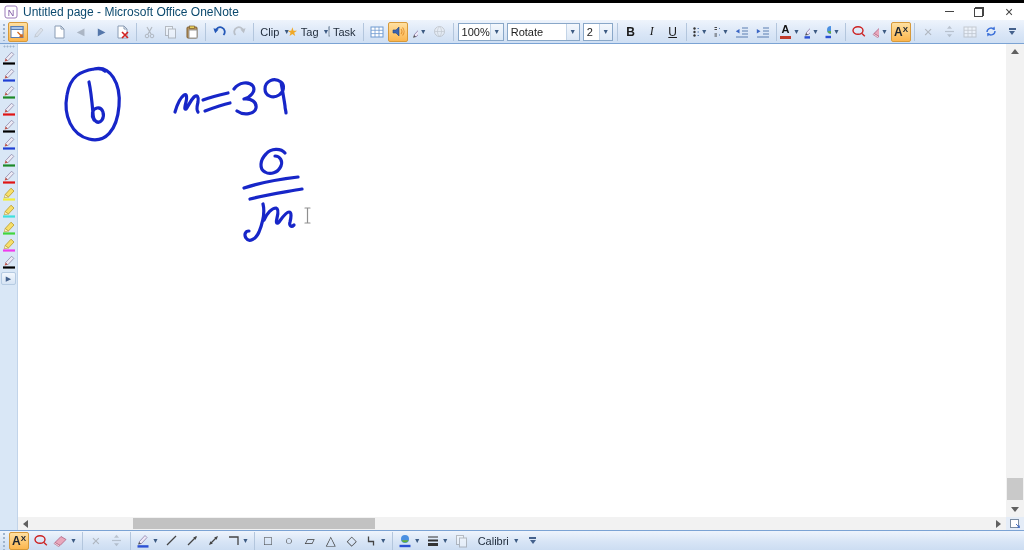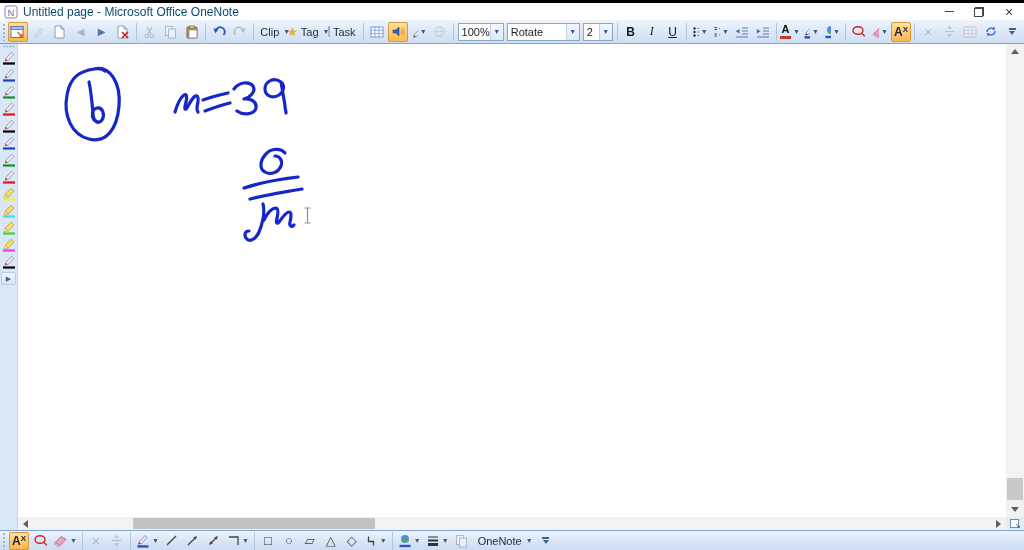--- a/index.html
+++ b/index.html
@@ -635,21 +635,21 @@
     <span class="dd">▼</span>
   </span>
   <span class="tb-btn disabled">
     <svg width="13" height="14">
       <rect x="1.5" y="1.5" width="7" height="9" fill="#fff" stroke="#777"></rect>
       <rect x="4.5" y="4" width="7" height="9" fill="#fff" stroke="#777"></rect>
     </svg>
   </span>
 
   <span class="tb-btn">
-    <span class="lbl">OneNote</span>
+    <span class="lbl">Calibri</span>
     <span class="dd">▼</span>
   </span>
 
   <span class="tb-btn">
     <span class="overflow">
         <span class="bar"></span>
         <span class="tri"></span>
       </span>
   </span>
 </div>

